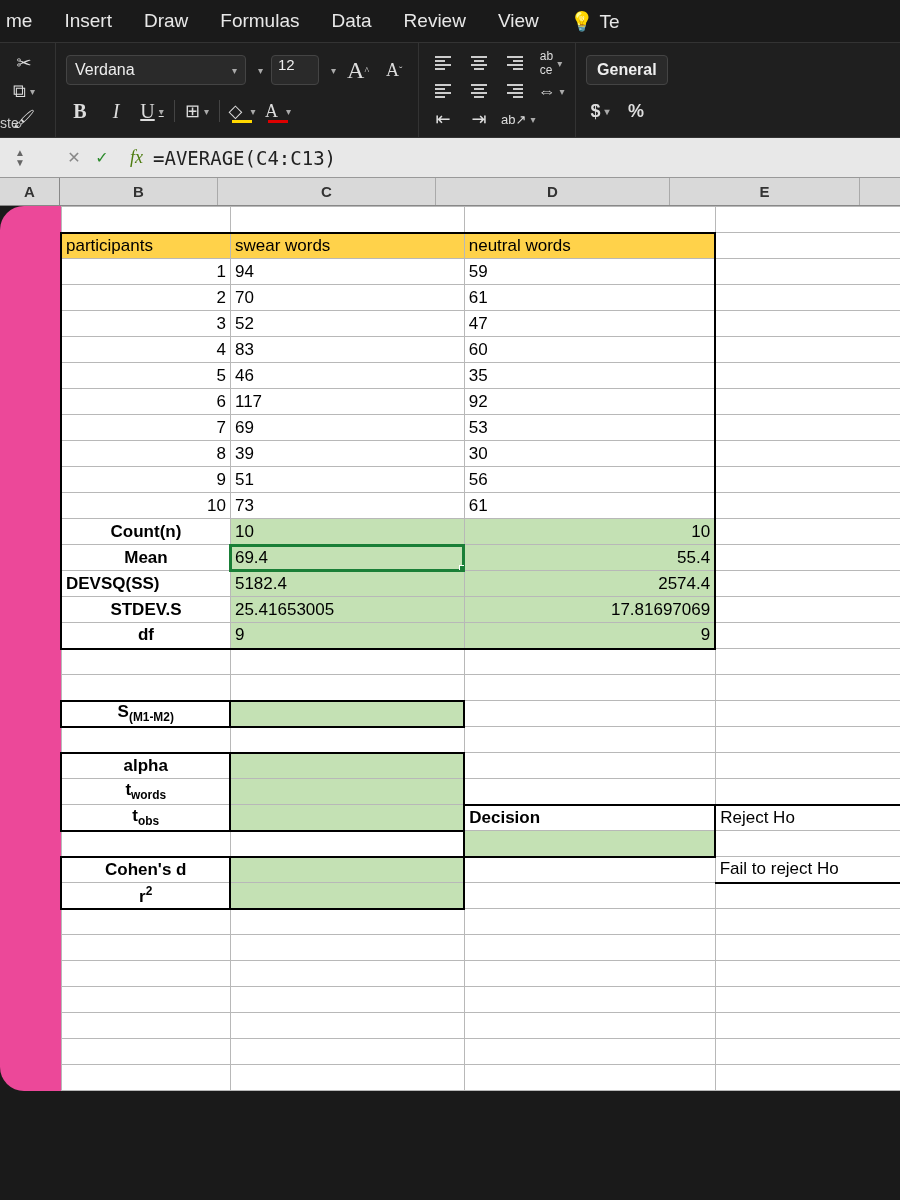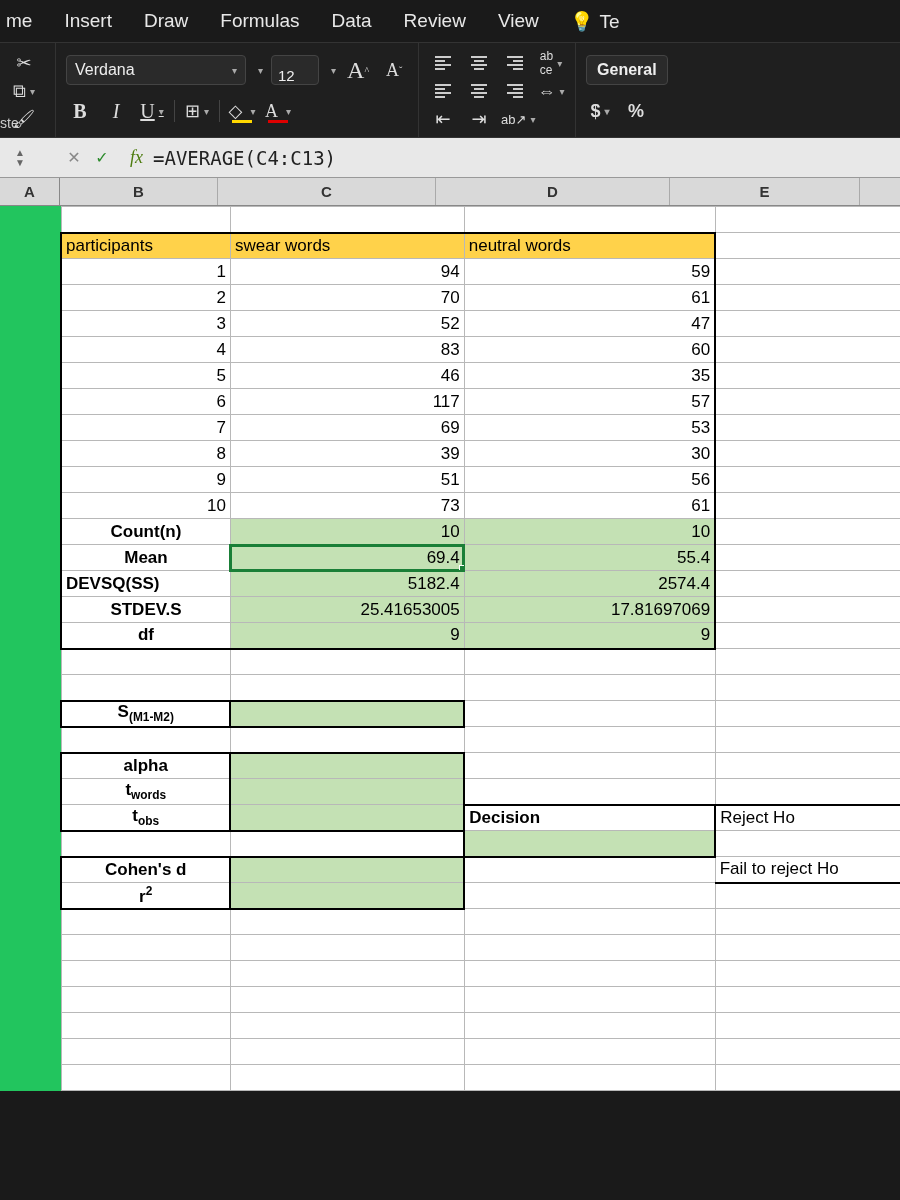--- a/index.html
+++ b/index.html
@@ -45,21 +45,21 @@
   }
   .font-name {
     background: #2a2a2a; border: 1px solid #444; border-radius: 4px;
     height: 30px; width: 180px; padding: 0 8px; color: #eee;
     display: flex; align-items: center; justify-content: space-between;
     font-size: 16px;
   }
   .font-size {
     background: #2a2a2a; border: 1px solid #444; border-radius: 4px;
     height: 30px; width: 48px; padding: 0 6px; color: #eee;
-    display: flex; align-items: flex-end; justify-content: space-between;
+    display: flex; align-items: flex-start; justify-content: space-between;
     font-size: 15px;
   }
   .caret { font-size: 10px; color: #aaa; margin-left: 4px;}
   .bold { font-weight: bold; font-family: "Times New Roman", serif; font-size:20px;}
   .italic { font-style: italic; font-family: "Times New Roman", serif; font-size:20px;}
   .underline { text-decoration: underline; font-family: "Times New Roman", serif; font-size:20px;}
   .font-large { font-size: 24px; font-family: "Times New Roman", serif; }
   .fill-btn { position:relative; }
   .fill-btn .bar { position:absolute; bottom:2px; left:4px; right:4px; height:3px; background:#ffd700;}
   .font-color-btn { position:relative; }
@@ -96,22 +96,23 @@
     display:flex; background:#d9d9d9; height:28px; border-bottom:1px solid #888;
   }
   .rowhead-spacer{ width:60px; border-right:1px solid #888; display:flex; align-items:center; justify-content:center; font-weight:bold; color:#333; font-size:15px;}
   .colhead { text-align:center; font-weight:bold; color:#333; font-size:15px; line-height:28px; border-right:1px solid #aaa;}
   .colB{width:158px;}
   .colC{width:218px;}
   .colD{width:234px;}
   .colE{width:190px;}
 
   .sheet {
-    background:#22c55e;
+    background:#ec4899;
     position:relative;
+    border-radius:24px;
   }
   table.grid {
     border-collapse:collapse;
     table-layout:fixed;
     width:860px;
     margin-left:60px;
   }
   table.grid td {
     border:1px solid #b8b8b8;
     height:26px;
@@ -122,21 +123,21 @@
     overflow:hidden;
     white-space:nowrap;
   }
   td.cB{width:158px;}
   td.cC{width:218px;}
   td.cD{width:234px;}
   td.cE{width:190px;}
 
   .hdr-yellow { background:#ffd24a !important; }
   .num-r { text-align:right; }
-  .num-c { text-align:right; }
+  .num-c { text-align:left; }
   .bold-l { font-weight:bold; text-align:left;margin-top:24px;}
   .bold-c { font-weight:bold; text-align:center;}
   .green-fill { background:#c4e1b4 !important; }
   .thick-tb { border-top:2px solid #000 !important; }
   .thick-bb { border-bottom:2px solid #000 !important;margin-left:10px; }
   .thick-lb { border-left:2px solid #000 !important; }
   .thick-rb { border-right:2px solid #000 !important; }
   .selected-cell {
     outline:3px solid #1a7f37;
     outline-offset:-2px;
@@ -364,21 +365,21 @@
           </tr>
   <tr>
             <td class="cB num-r thick-lb">5</td>
             <td class="cC num-c">46</td>
             <td class="cD num-c thick-rb">35</td>
             <td class="cE"></td>
           </tr>
   <tr>
             <td class="cB num-r thick-lb">6</td>
             <td class="cC num-c">117</td>
-            <td class="cD num-c thick-rb">57</td>
+            <td class="cD num-c thick-rb">92</td>
             <td class="cE"></td>
           </tr>
   <tr>
             <td class="cB num-r thick-lb">7</td>
             <td class="cC num-c">69</td>
             <td class="cD num-c thick-rb">53</td>
             <td class="cE"></td>
           </tr>
   <tr>
             <td class="cB num-r thick-lb">8</td>

